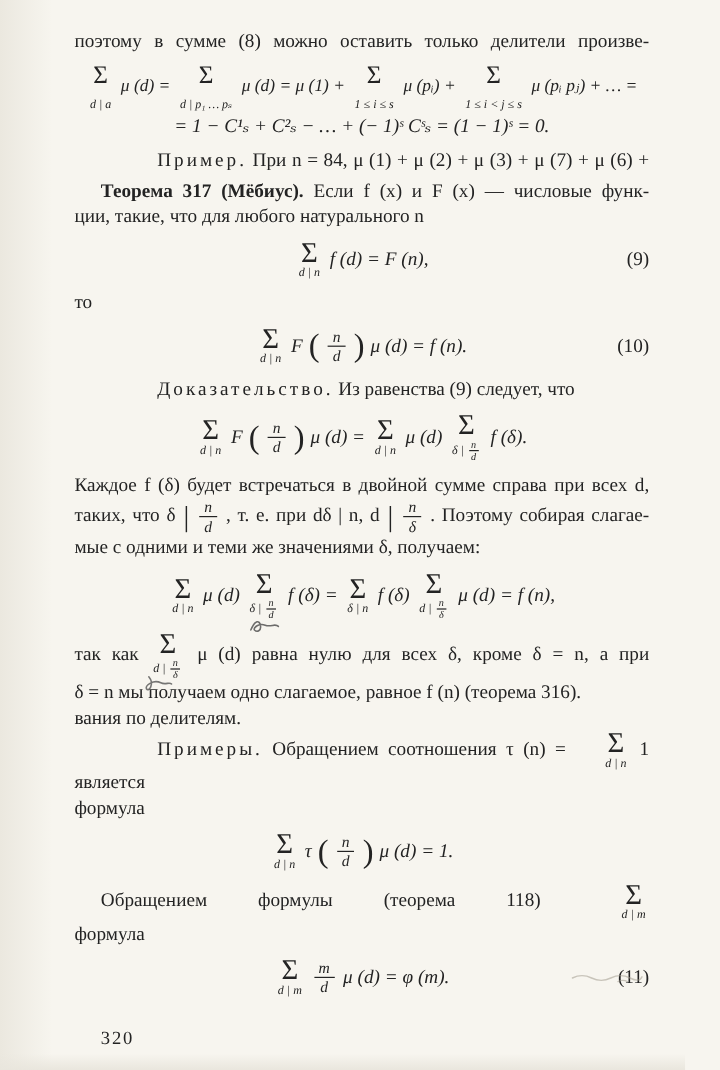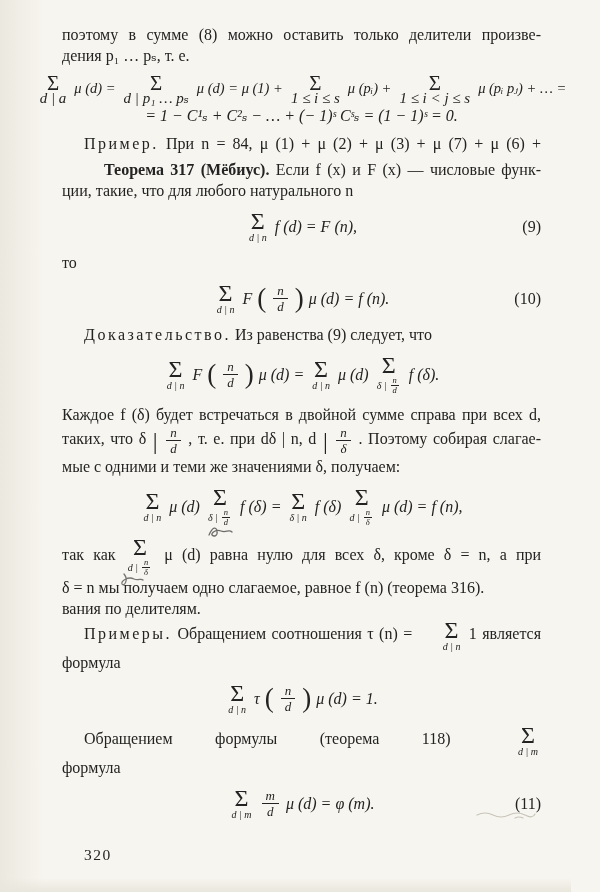--- a/index.html
+++ b/index.html
@@ -7,24 +7,24 @@
   .page{position:relative;width:571px;height:892px;overflow:hidden;background:#f7f5ef;}
   .page::before{content:'';position:absolute;left:0;top:0;width:44px;height:100%;
     background:linear-gradient(90deg,#ebe8df,rgba(247,245,239,0));pointer-events:none;}
   .page::after{content:'';position:absolute;left:0;bottom:0;width:100%;height:14px;
     background:linear-gradient(0deg,#e9e6dd,rgba(247,245,239,0));pointer-events:none;}
   .content{position:relative;padding:24px 30px 0 62px;font-size:16px;line-height:21px;}
   .par{margin:0;}
   .ln{display:block;}
   .j{text-align:justify;text-align-last:justify;}
   .ind{text-indent:22px;}
-  .b{font-weight:700;margin-left:20px;}
+  .b{font-weight:700;}
   .i{}
   .m{font-style:italic;}
-  .sp{letter-spacing:2.5px;}
+  .sp{letter-spacing:2.5px;margin-left:47px;}
   
   .sum{display:inline-flex;flex-direction:column;align-items:center;vertical-align:middle;
        margin:0 3px;position:relative;}
   .sg{font-style:normal;font-size:24px;line-height:22px;}
   .lm{font-size:10px;line-height:11px;display:inline-flex;align-items:center;gap:2px;white-space:nowrap;}
   
   .frac{display:inline-flex;flex-direction:column;align-items:center;vertical-align:middle;margin:0 2px;}
   .fn{border-bottom:1px solid currentColor;text-align:center;}
   .frac .fn,.frac .fd{font-size:13px;line-height:15px;padding:0 4px;font-style:italic;}
   .frac.tiny .fn,.frac.tiny .fd{font-size:8.5px;line-height:9px;padding:0 2px;}
@@ -32,35 +32,34 @@
   .tb{font-style:normal;font-size:24px;line-height:1;vertical-align:middle;margin:0 1px;}
   
   .eq{display:flex;align-items:center;margin:9px 0;}
   .eqc{flex:1;display:flex;justify-content:center;align-items:center;white-space:nowrap;gap:5px;}
   .pad,.num{width:36px;flex:none;font-style:normal;}
   .num{text-align:right;}
   .eqblock{margin:7px 0;}
   .eqblock .eqc{margin:2px 0;}
   .eq1row{font-size:14.5px;}
   .eq1row .sg{font-size:21px;line-height:20px;}
-  .eq1row .lm{font-size:15px;line-height:10px;}
+  .eq1row .lm{font-size:10px;line-height:10px;margin-top:11px;}
   .scrib{position:absolute;top:100%;left:50%;transform:translate(-50%,-2px);pointer-events:none;}
   .scrib2{position:absolute;top:88%;left:-8px;pointer-events:none;}
   .corner{position:absolute;right:34px;bottom:72px;opacity:.55;pointer-events:none;}
   .footer{margin:24px 0 0 22px;font-size:15.5px;letter-spacing:1.5px;}
 </style>
 </head>
 <body>
 
 <div class="page">
 <div class="content">
 
   <p class="par">
     <span class="ln j">поэтому в сумме (8) можно оставить только делители произве-</span>
-    <span class="ln">дения p₁ … pₛ, т. е.</span>
   </p>
 
   <div class="eqblock">
     <div class="eqc eq1row">
       <span class="sum">
             <span class="sg">Σ</span>
             <span class="lm m">d | a</span>
           </span>
       <span class="m">μ (d) =</span>
       <span class="sum">

